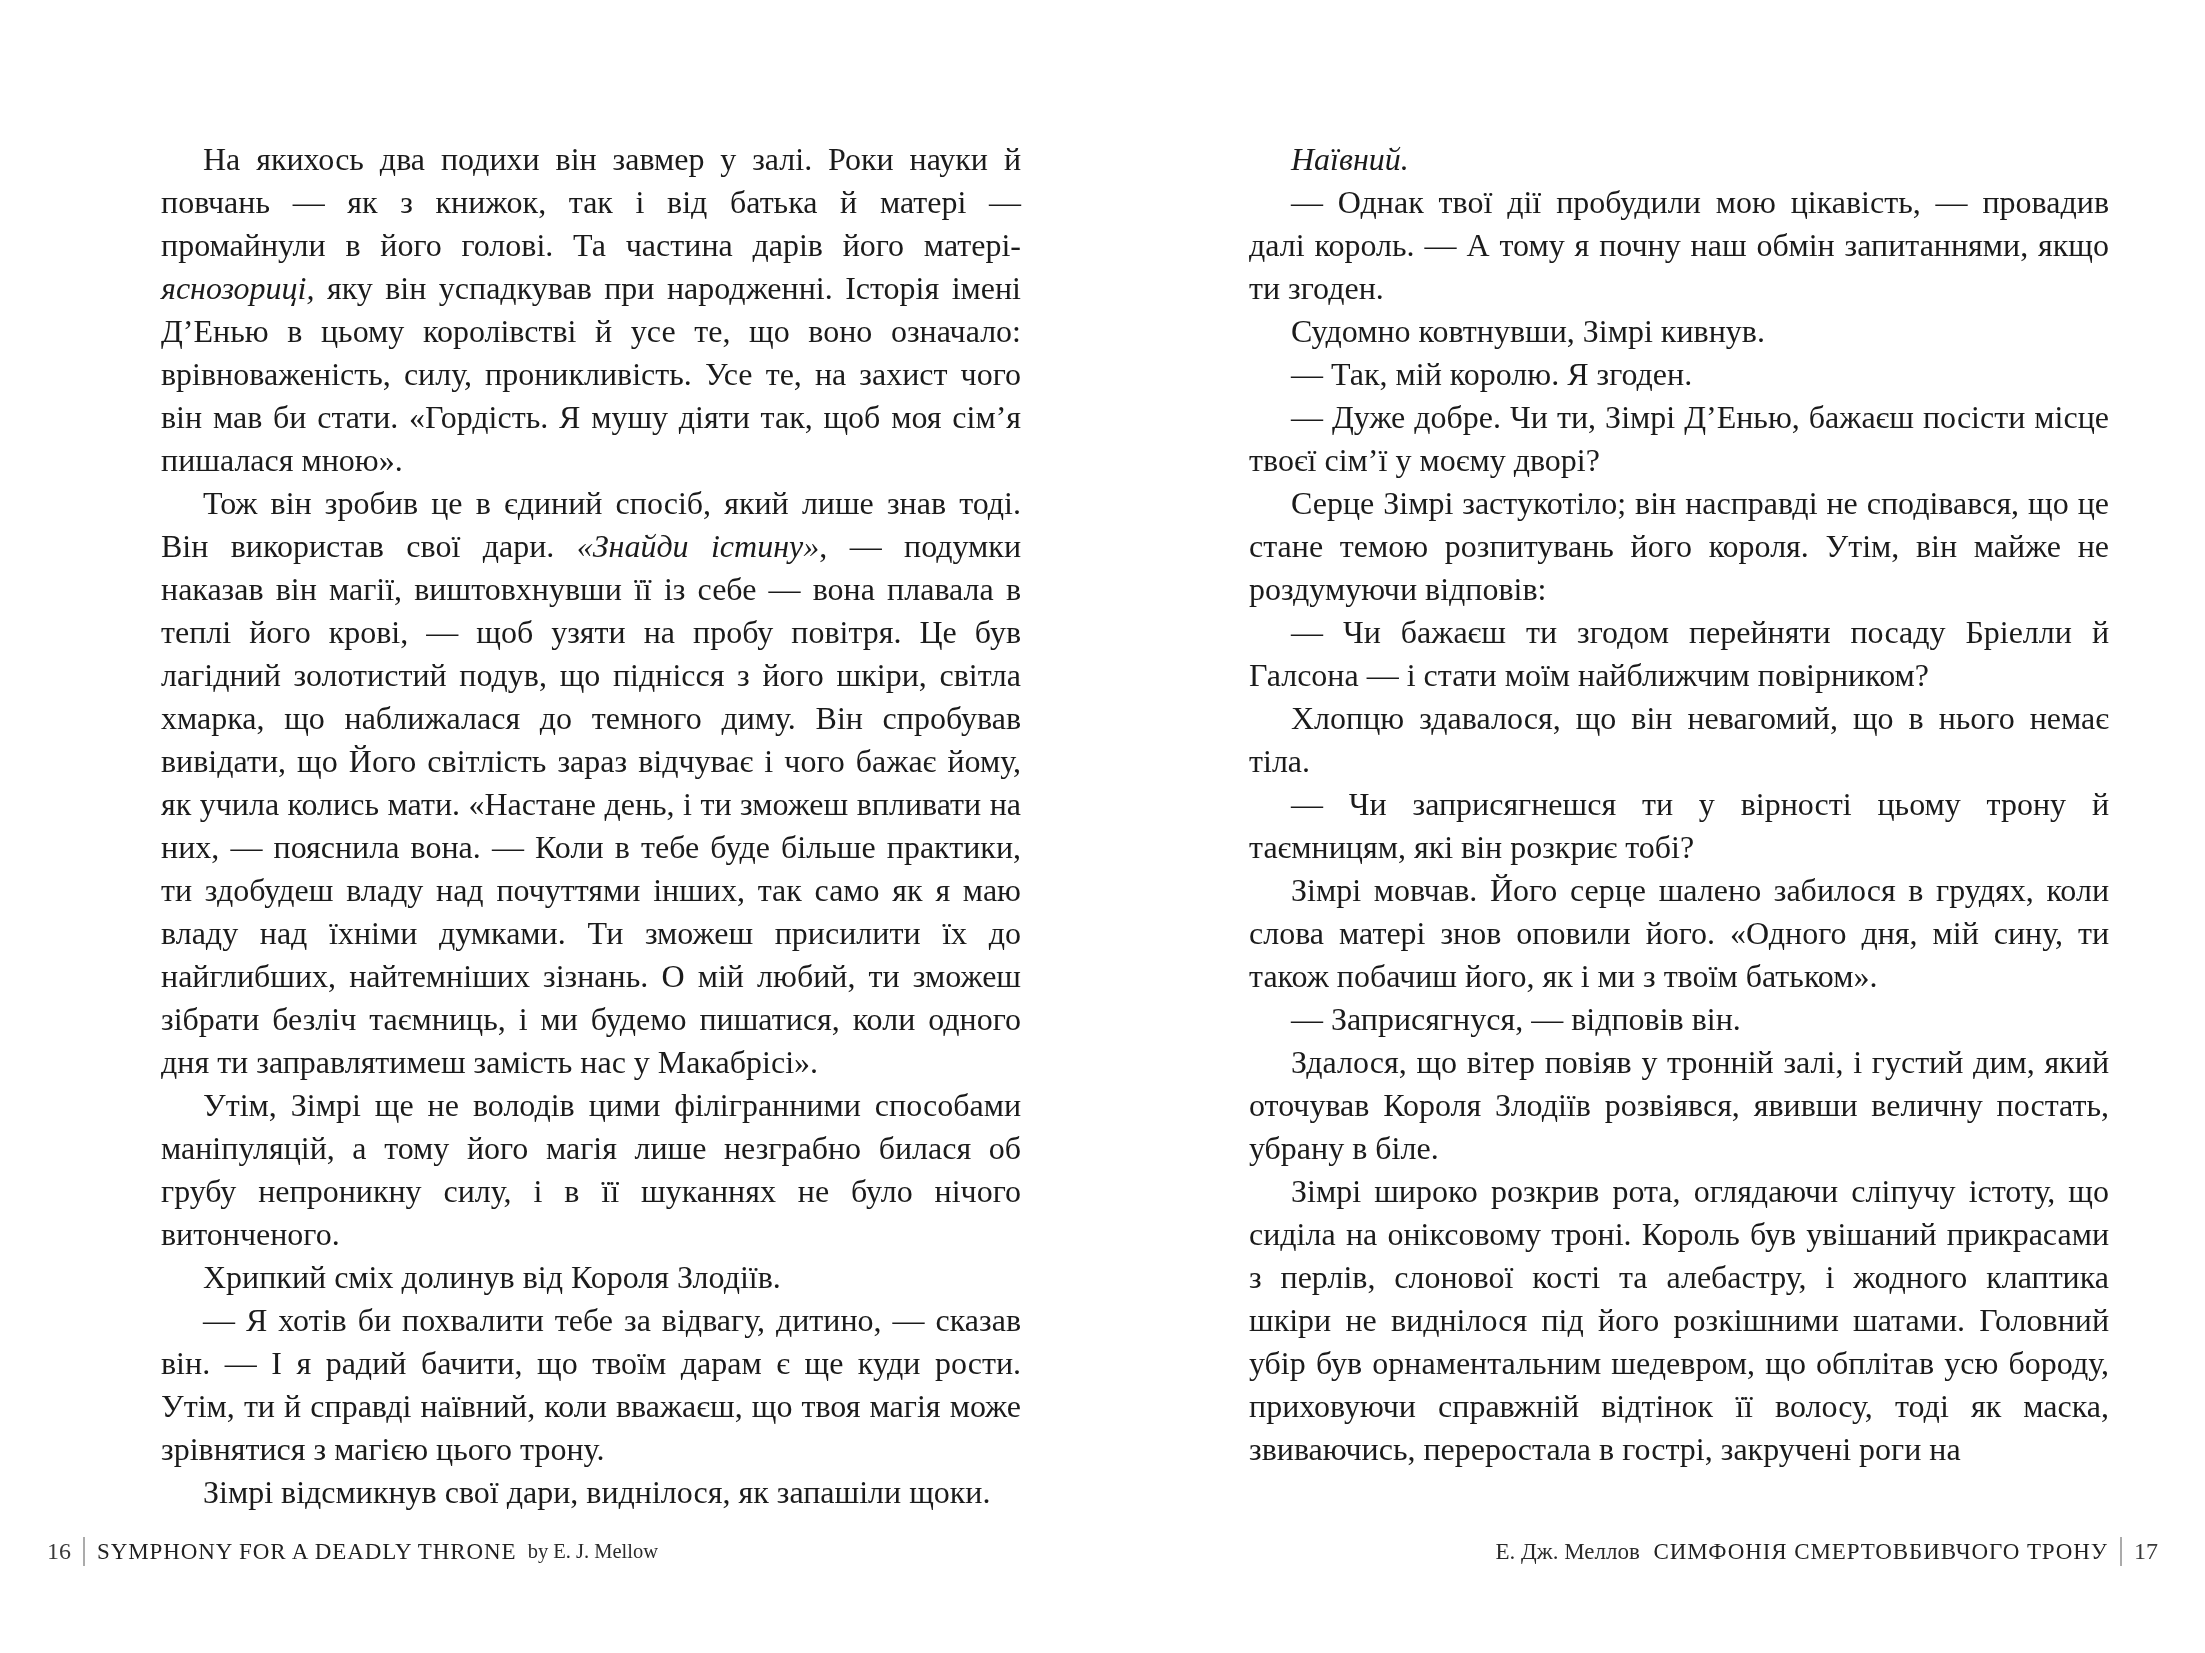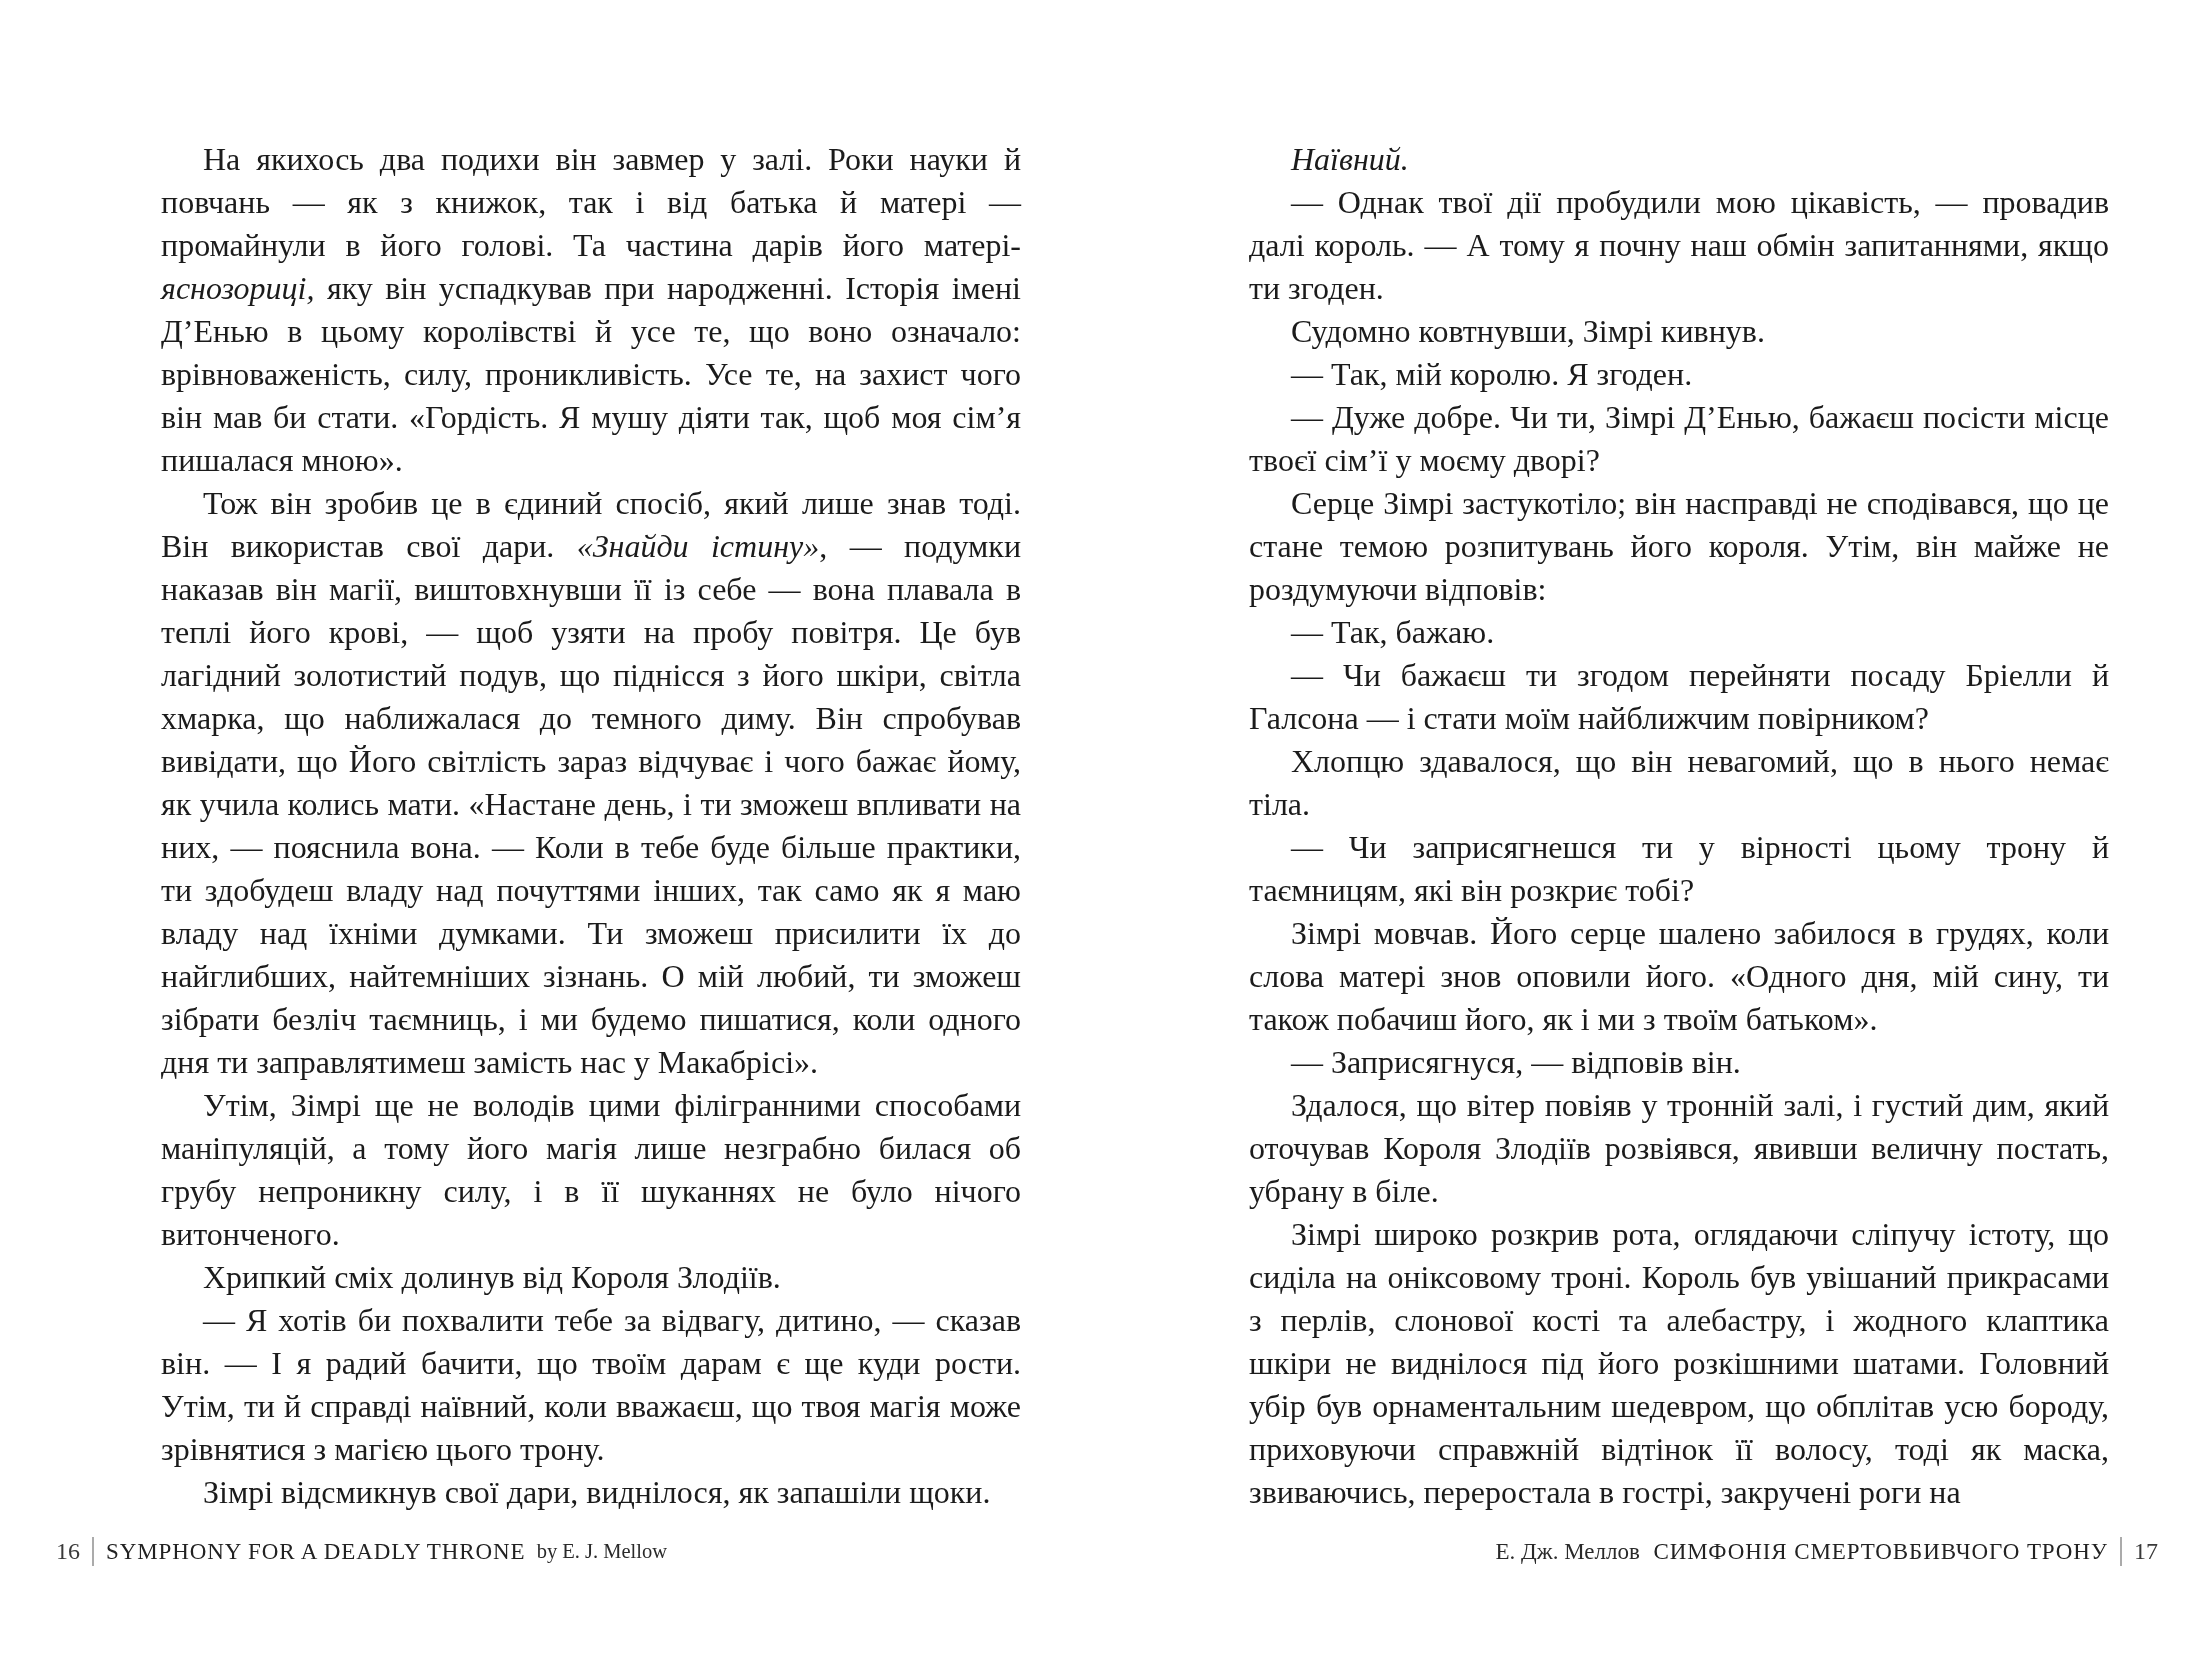--- a/index.html
+++ b/index.html
@@ -30,21 +30,21 @@
   .page-text em { font-style: italic; }
   .footer {
     position: absolute;
     top: 1537px;
     display: flex;
     align-items: center;
     white-space: nowrap;
     font-size: 23px;
     color: #222222;
   }
-  .footer-left  { left: 56px; }
+  .footer-left  { left: 47px; }
   .footer-right { right: 47px; }
   .footer .pagenum { font-size: 24px; color: #3a3a3a; }
   .footer .divider {
     display: inline-block;
     width: 1.2px;
     height: 29px;
     background: #ababab;
     margin: 0 12.4px;
   }
   .footer .title { letter-spacing: 0.9px; }
@@ -74,21 +74,20 @@
   </div>
 
   <div>
     <div class="page-text" id="right-text">
         <p><em>Наївний.</em></p>
         <p><span>— Однак твої дії пробудили мою цікавість, — провадив далі король. — А тому я почну наш обмін запитаннями, якщо ти згоден.</span></p>
         <p><span>Судомно ковтнувши, Зімрі кивнув.</span></p>
         <p><span>— Так, мій королю. Я згоден.</span></p>
         <p><span>— Дуже добре. Чи ти, Зімрі Д’Енью, бажаєш посісти місце твоєї сім’ї у моєму дворі?</span></p>
         <p><span>Серце Зімрі застукотіло; він насправді не сподівався, що це стане темою розпитувань його короля. Утім, він майже не роздумуючи відповів:</span></p>
-        <p><span>— Так, бажаю.</span></p>
         <p><span>— Чи бажаєш ти згодом перейняти посаду Бріелли й Галсона — і стати моїм найближчим повірником?</span></p>
         <p><span>Хлопцю здавалося, що він невагомий, що в нього немає тіла.</span></p>
         <p><span>— Чи заприсягнешся ти у вірності цьому трону й таємницям, які він розкриє тобі?</span></p>
         <p><span>Зімрі мовчав. Його серце шалено забилося в грудях, коли слова матері знов оповили його. «Одного дня, мій сину, ти також побачиш його, як і ми з твоїм батьком».</span></p>
         <p><span>— Заприсягнуся, — відповів він.</span></p>
         <p><span>Здалося, що вітер повіяв у тронній залі, і густий дим, який оточував Короля Злодіїв розвіявся, явивши величну постать, убрану в біле.</span></p>
         <p><span>Зімрі широко розкрив рота, оглядаючи сліпучу істоту, що сиділа на оніксовому троні. Король був увішаний прикрасами з перлів, слонової кості та алебастру, і жодного клаптика шкіри не виднілося під його розкішними шатами. Головний убір був орнаментальним шедевром, що обплітав усю бороду, приховуючи справжній відтінок її волосу, тоді як маска, звиваючись, переростала в гострі, закручені роги на</span></p>
       </div>
     <div class="footer footer-right">
       <span class="translator">Е. Дж. Меллов</span>

